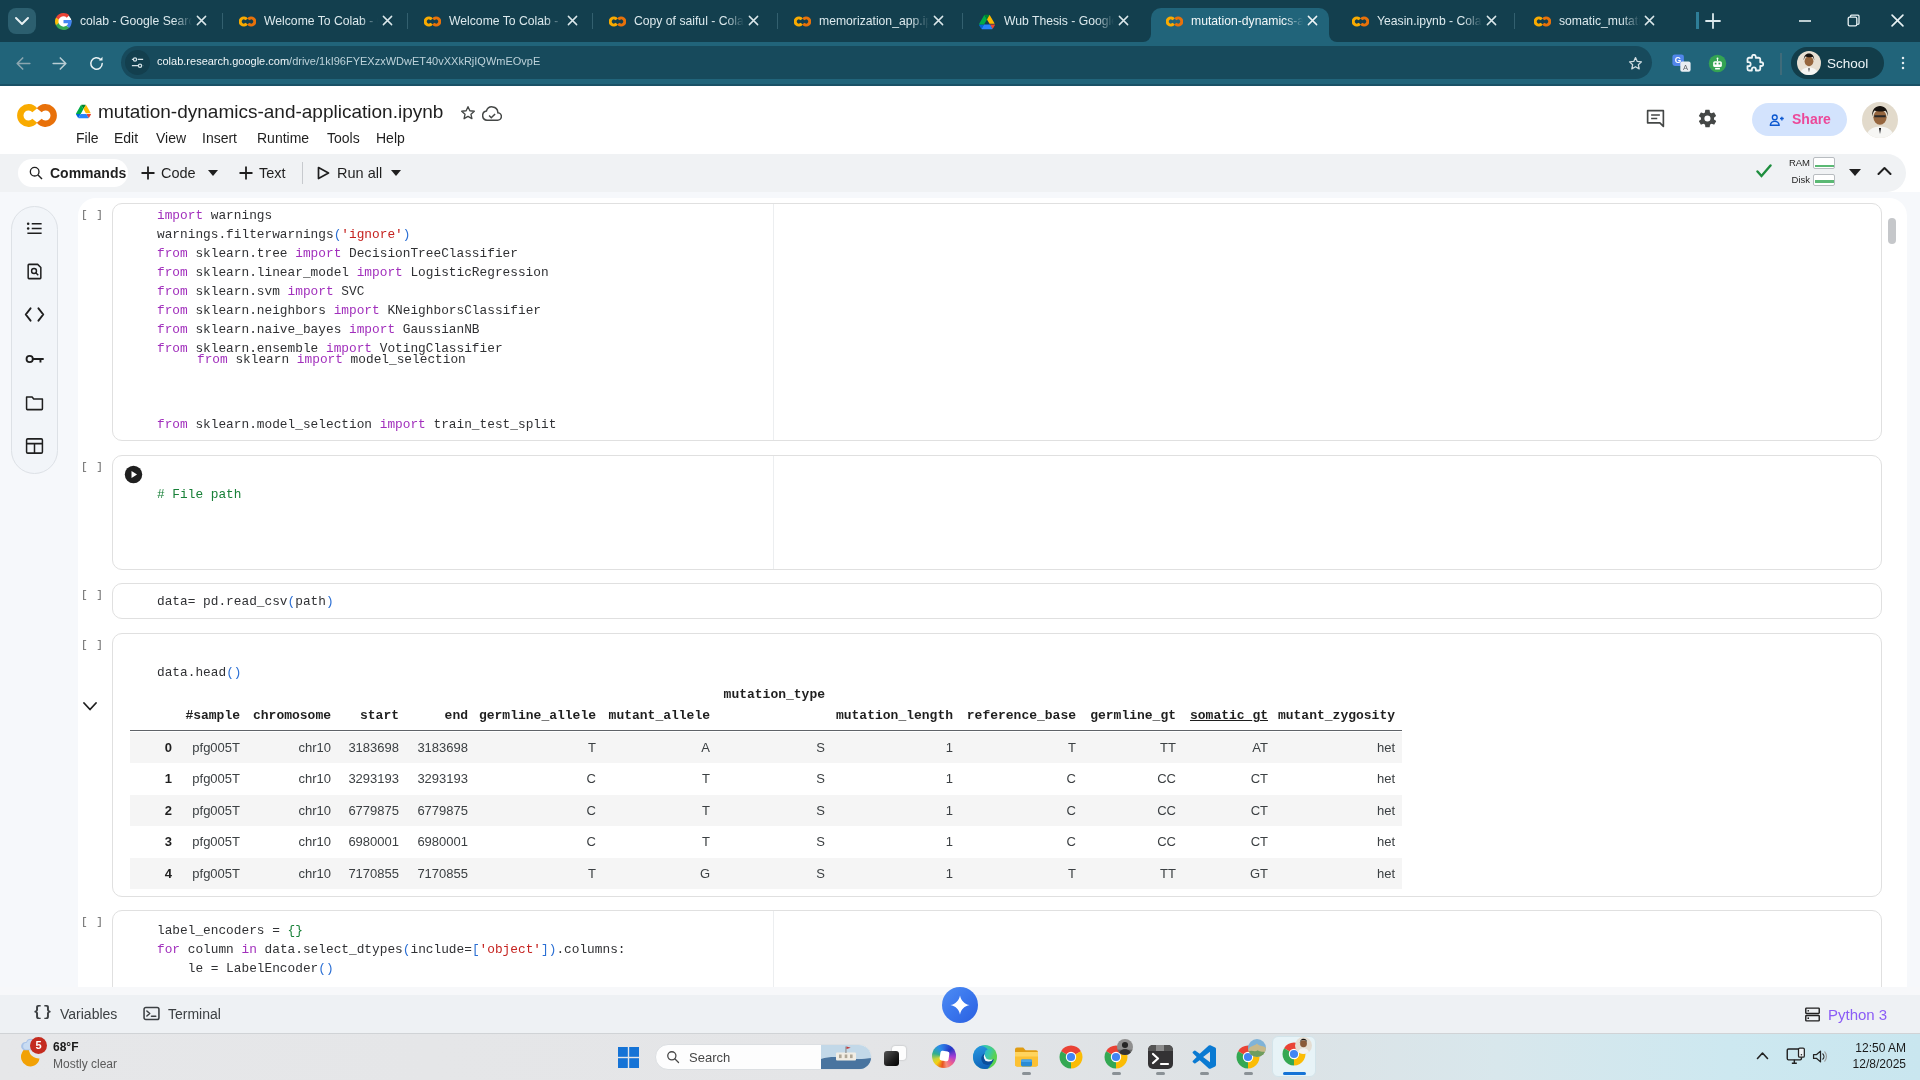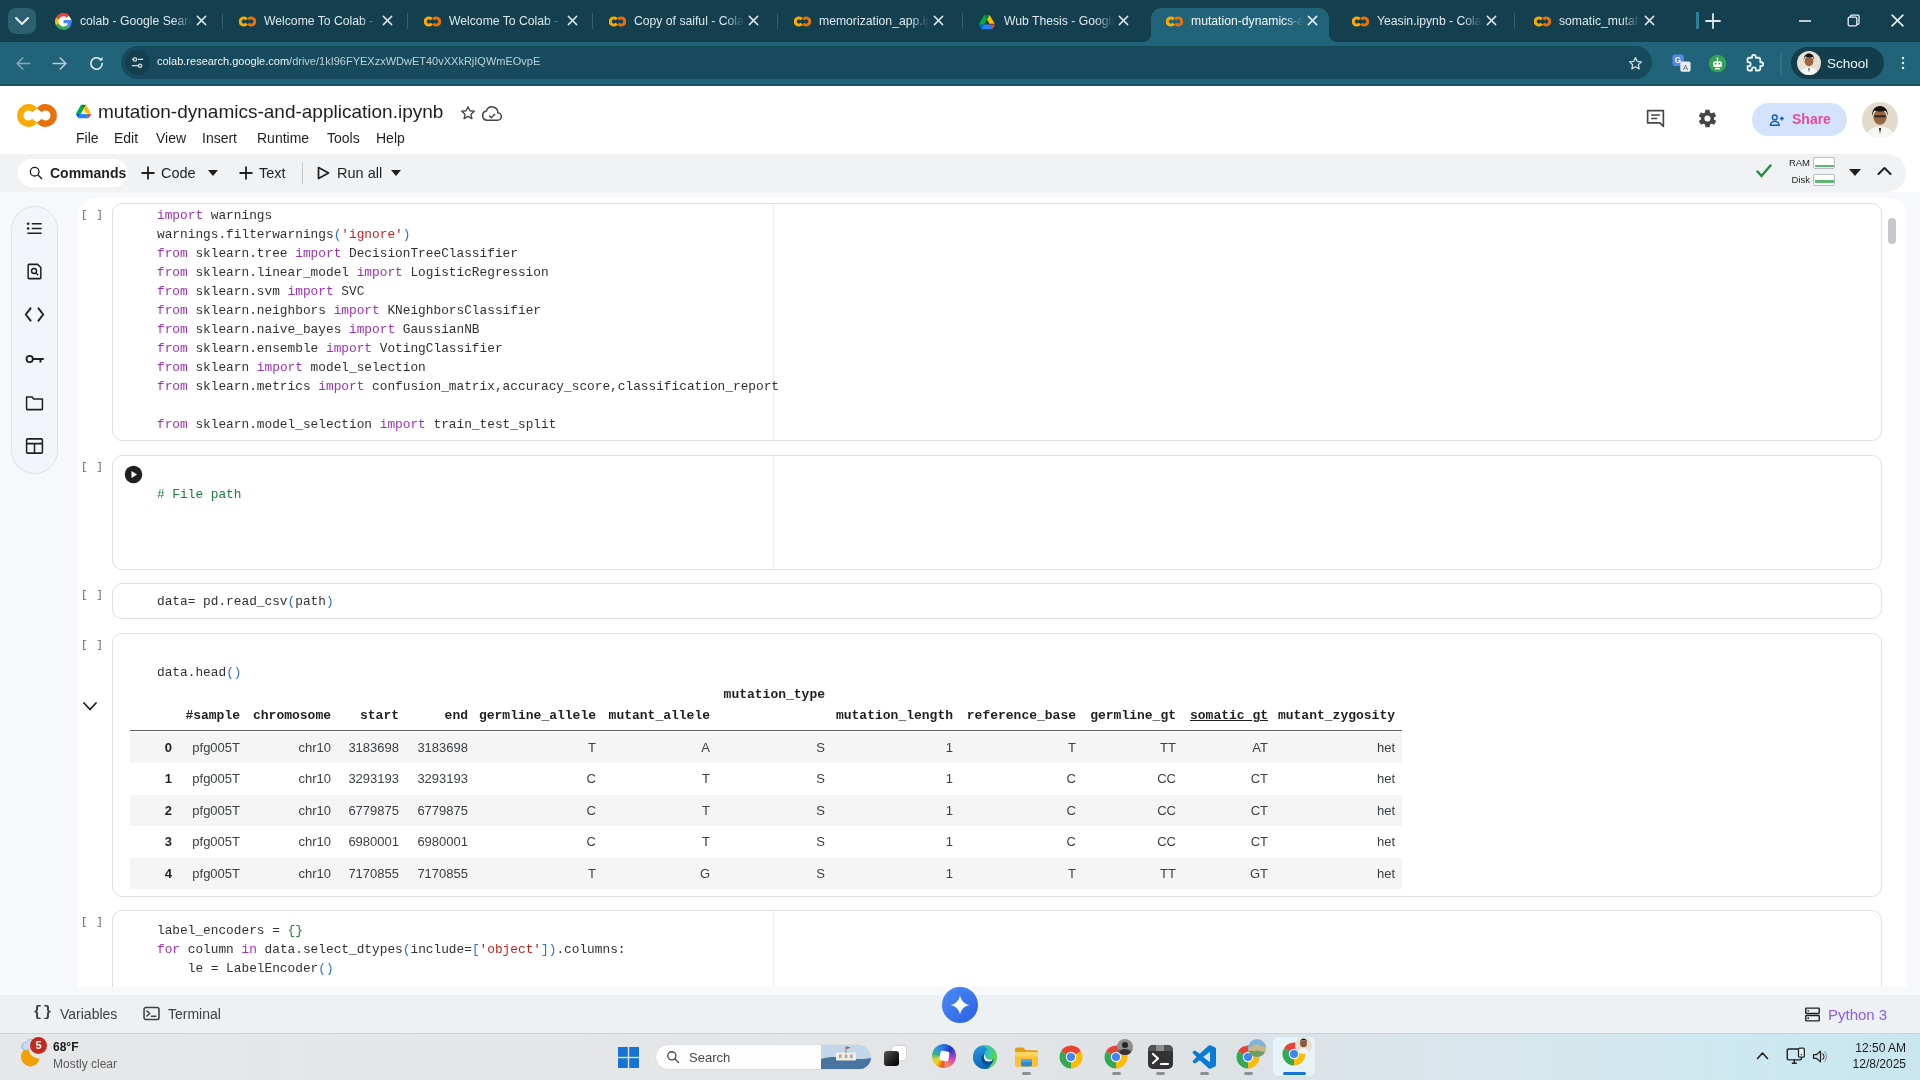--- a/index.html
+++ b/index.html
@@ -321,22 +321,21 @@
 <div class="ab" style="left:773px;top:204px;height:236px;width:1px;background:#eceef0;"></div>
 <div class="gut" style="top:209px;">[&nbsp;]</div>
 <div class="codeline" style="top:206px;"><span class="k">import</span> warnings</div>
 <div class="codeline" style="top:225px;">warnings.filterwarnings<span class="p">(</span><span class="s">'ignore'</span><span class="p">)</span></div>
 <div class="codeline" style="top:244px;"><span class="k">from</span> sklearn.tree <span class="k">import</span> DecisionTreeClassifier</div>
 <div class="codeline" style="top:263px;"><span class="k">from</span> sklearn.linear_model <span class="k">import</span> LogisticRegression</div>
 <div class="codeline" style="top:282px;"><span class="k">from</span> sklearn.svm <span class="k">import</span> SVC</div>
 <div class="codeline" style="top:301px;"><span class="k">from</span> sklearn.neighbors <span class="k">import</span> KNeighborsClassifier</div>
 <div class="codeline" style="top:320px;"><span class="k">from</span> sklearn.naive_bayes <span class="k">import</span> GaussianNB</div>
 <div class="codeline" style="top:339px;"><span class="k">from</span> sklearn.ensemble <span class="k">import</span> VotingClassifier</div>
-<div class="codeline" style="top:358px;"><span class="k">from</span> sklearn <span class="k">import</span> model_selection</div>
-<div class="codeline" style="top:377px;"><span class="k">from</span> sklearn.metrics <span class="k">import</span> confusion_matrix,accuracy_score,classification_report</div>
+<div class="codeline" style="top:350px;margin-left:40px;"><span class="k">from</span> sklearn <span class="k">import</span> model_selection</div>
 <div class="codeline" style="top:415px;"><span class="k">from</span> sklearn.model_selection <span class="k">import</span> train_test_split</div>
 <div class="cell" style="top:455px;height:115px;"></div>
 <div class="ab" style="left:773px;top:456px;height:113px;width:1px;background:#eceef0;"></div>
 <div class="gut" style="top:461px;">[&nbsp;]</div>
 <svg class="ab" style="left:124px;top:465px" width="19" height="19" viewBox="0 0 24 24">
       <circle cx="12" cy="12" r="11" fill="#1f1f1f"></circle>
       <path d="M9.5 7.5l7 4.5-7 4.5z" fill="#fff"></path>
     </svg>
 <div class="codeline" style="top:485px;"><span class="c"># File path</span></div>
 <div class="cell" style="top:583px;height:36px;"></div>

